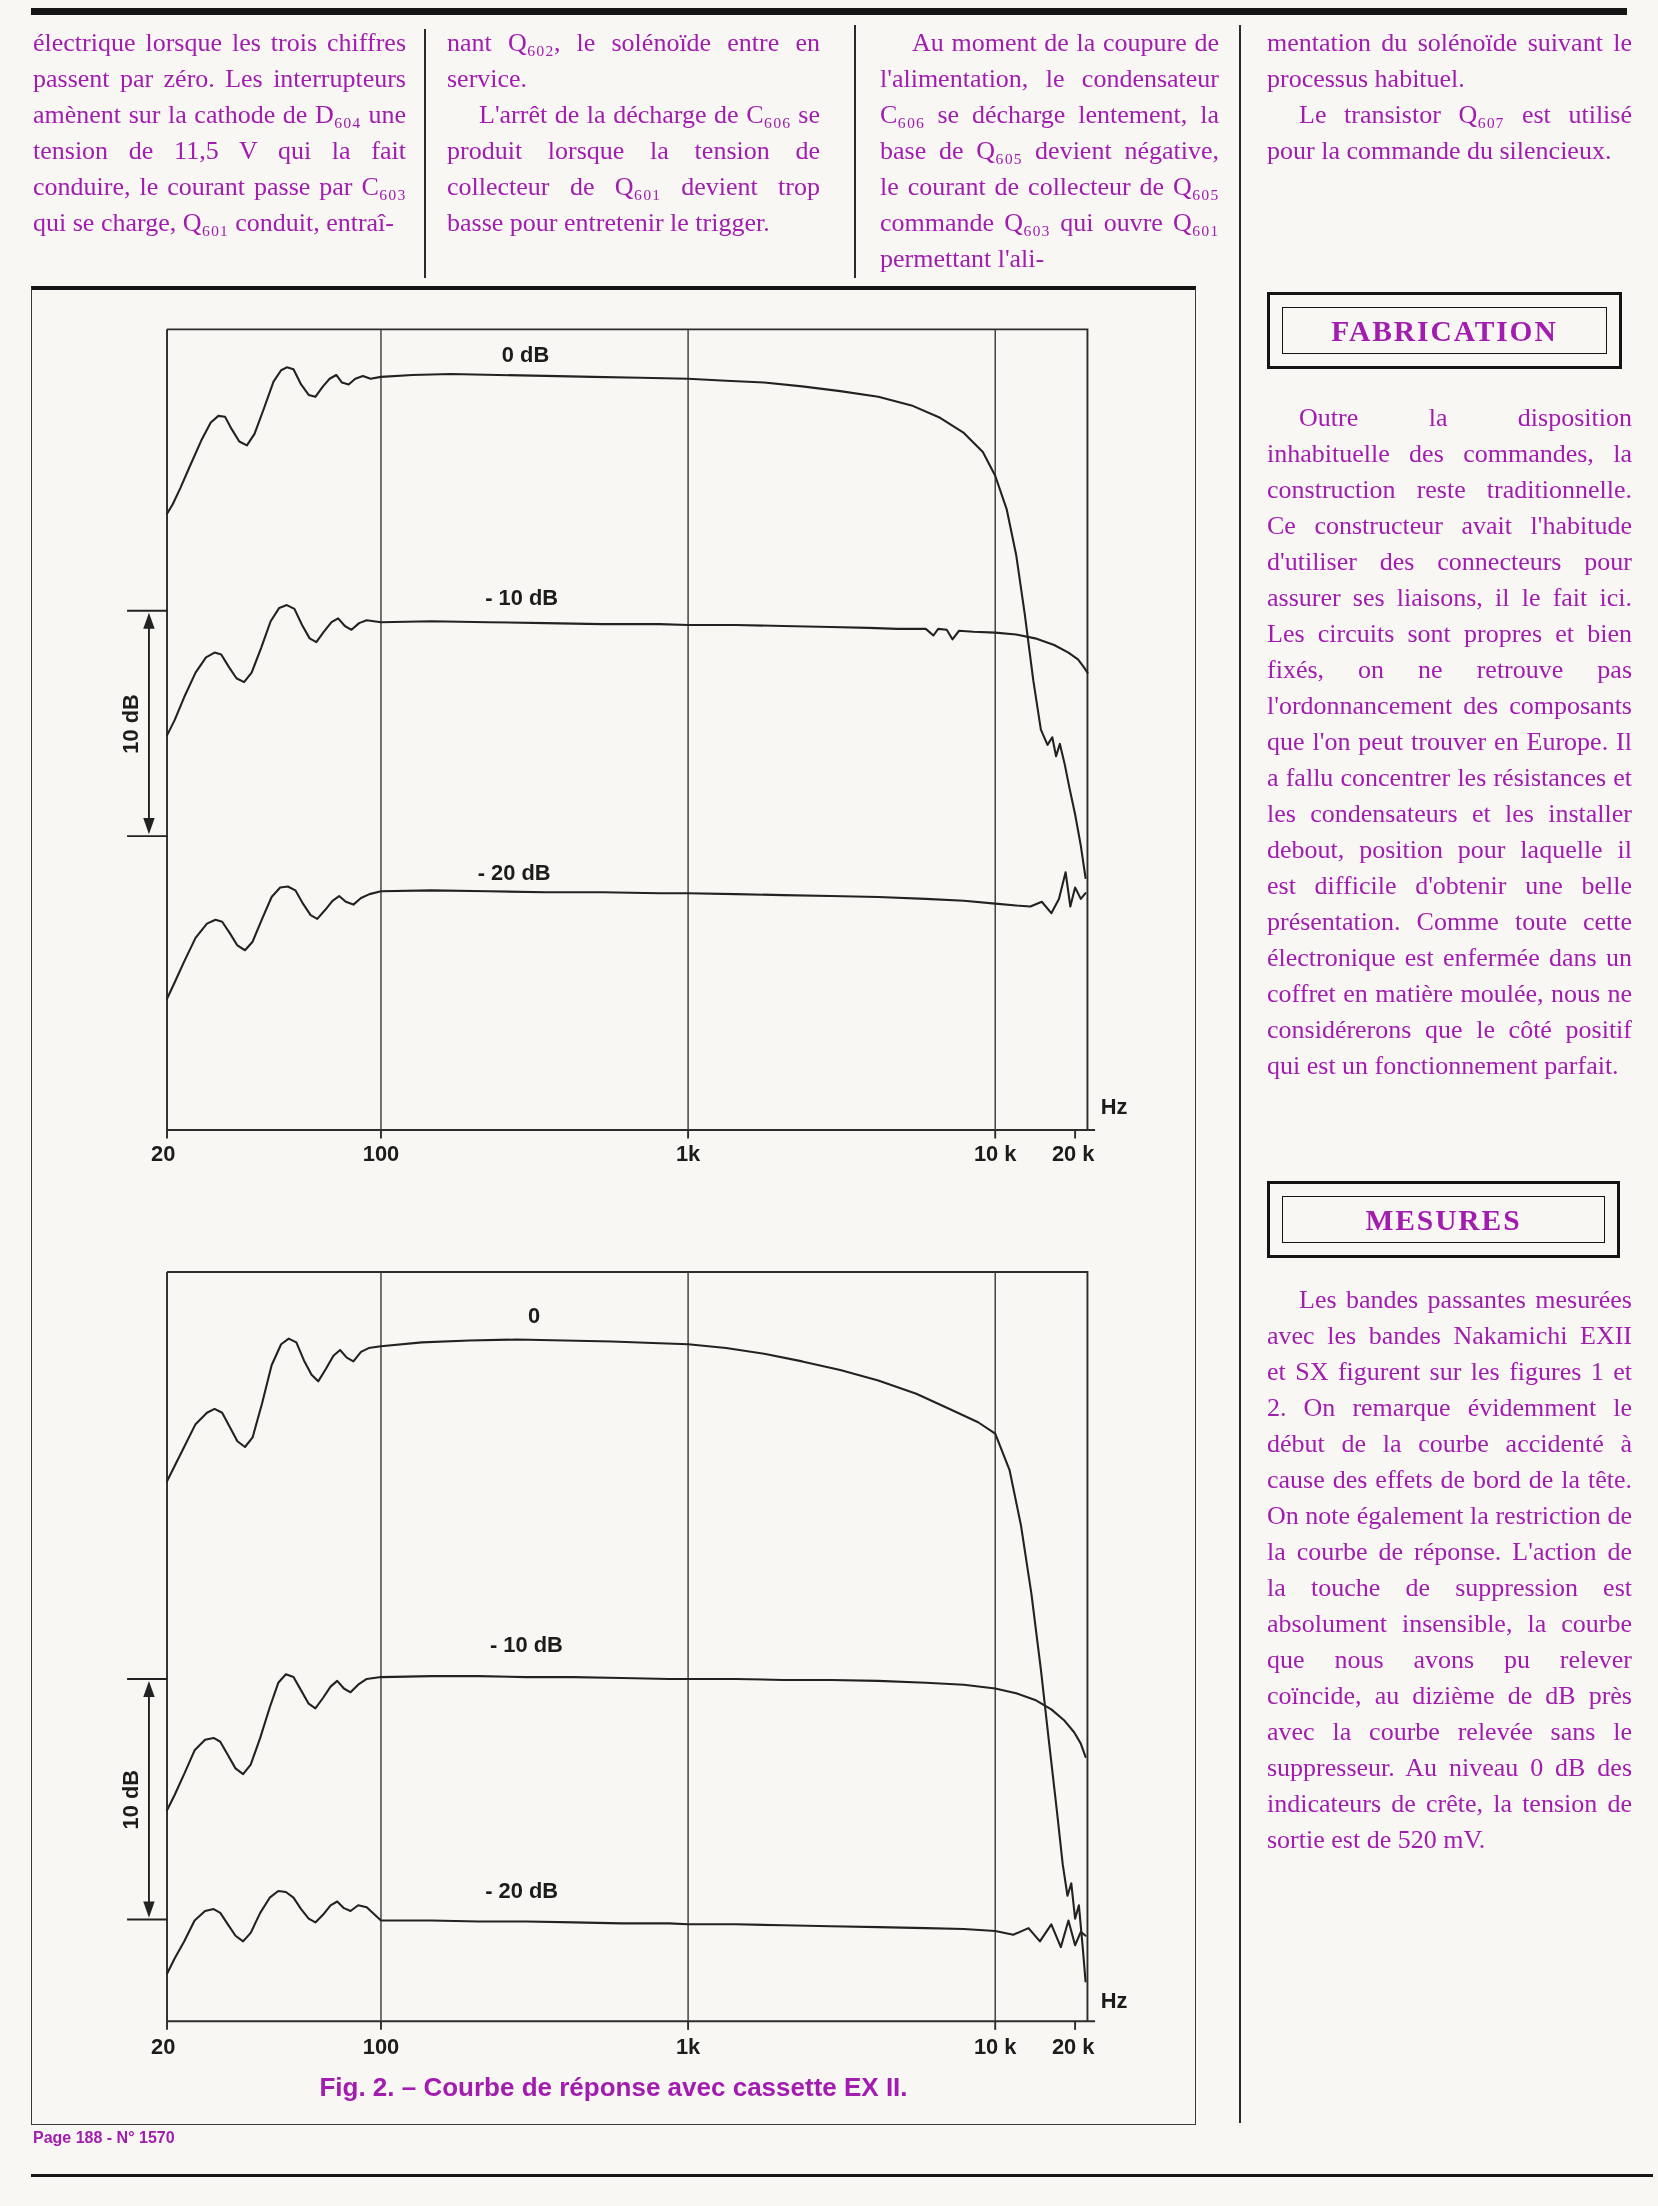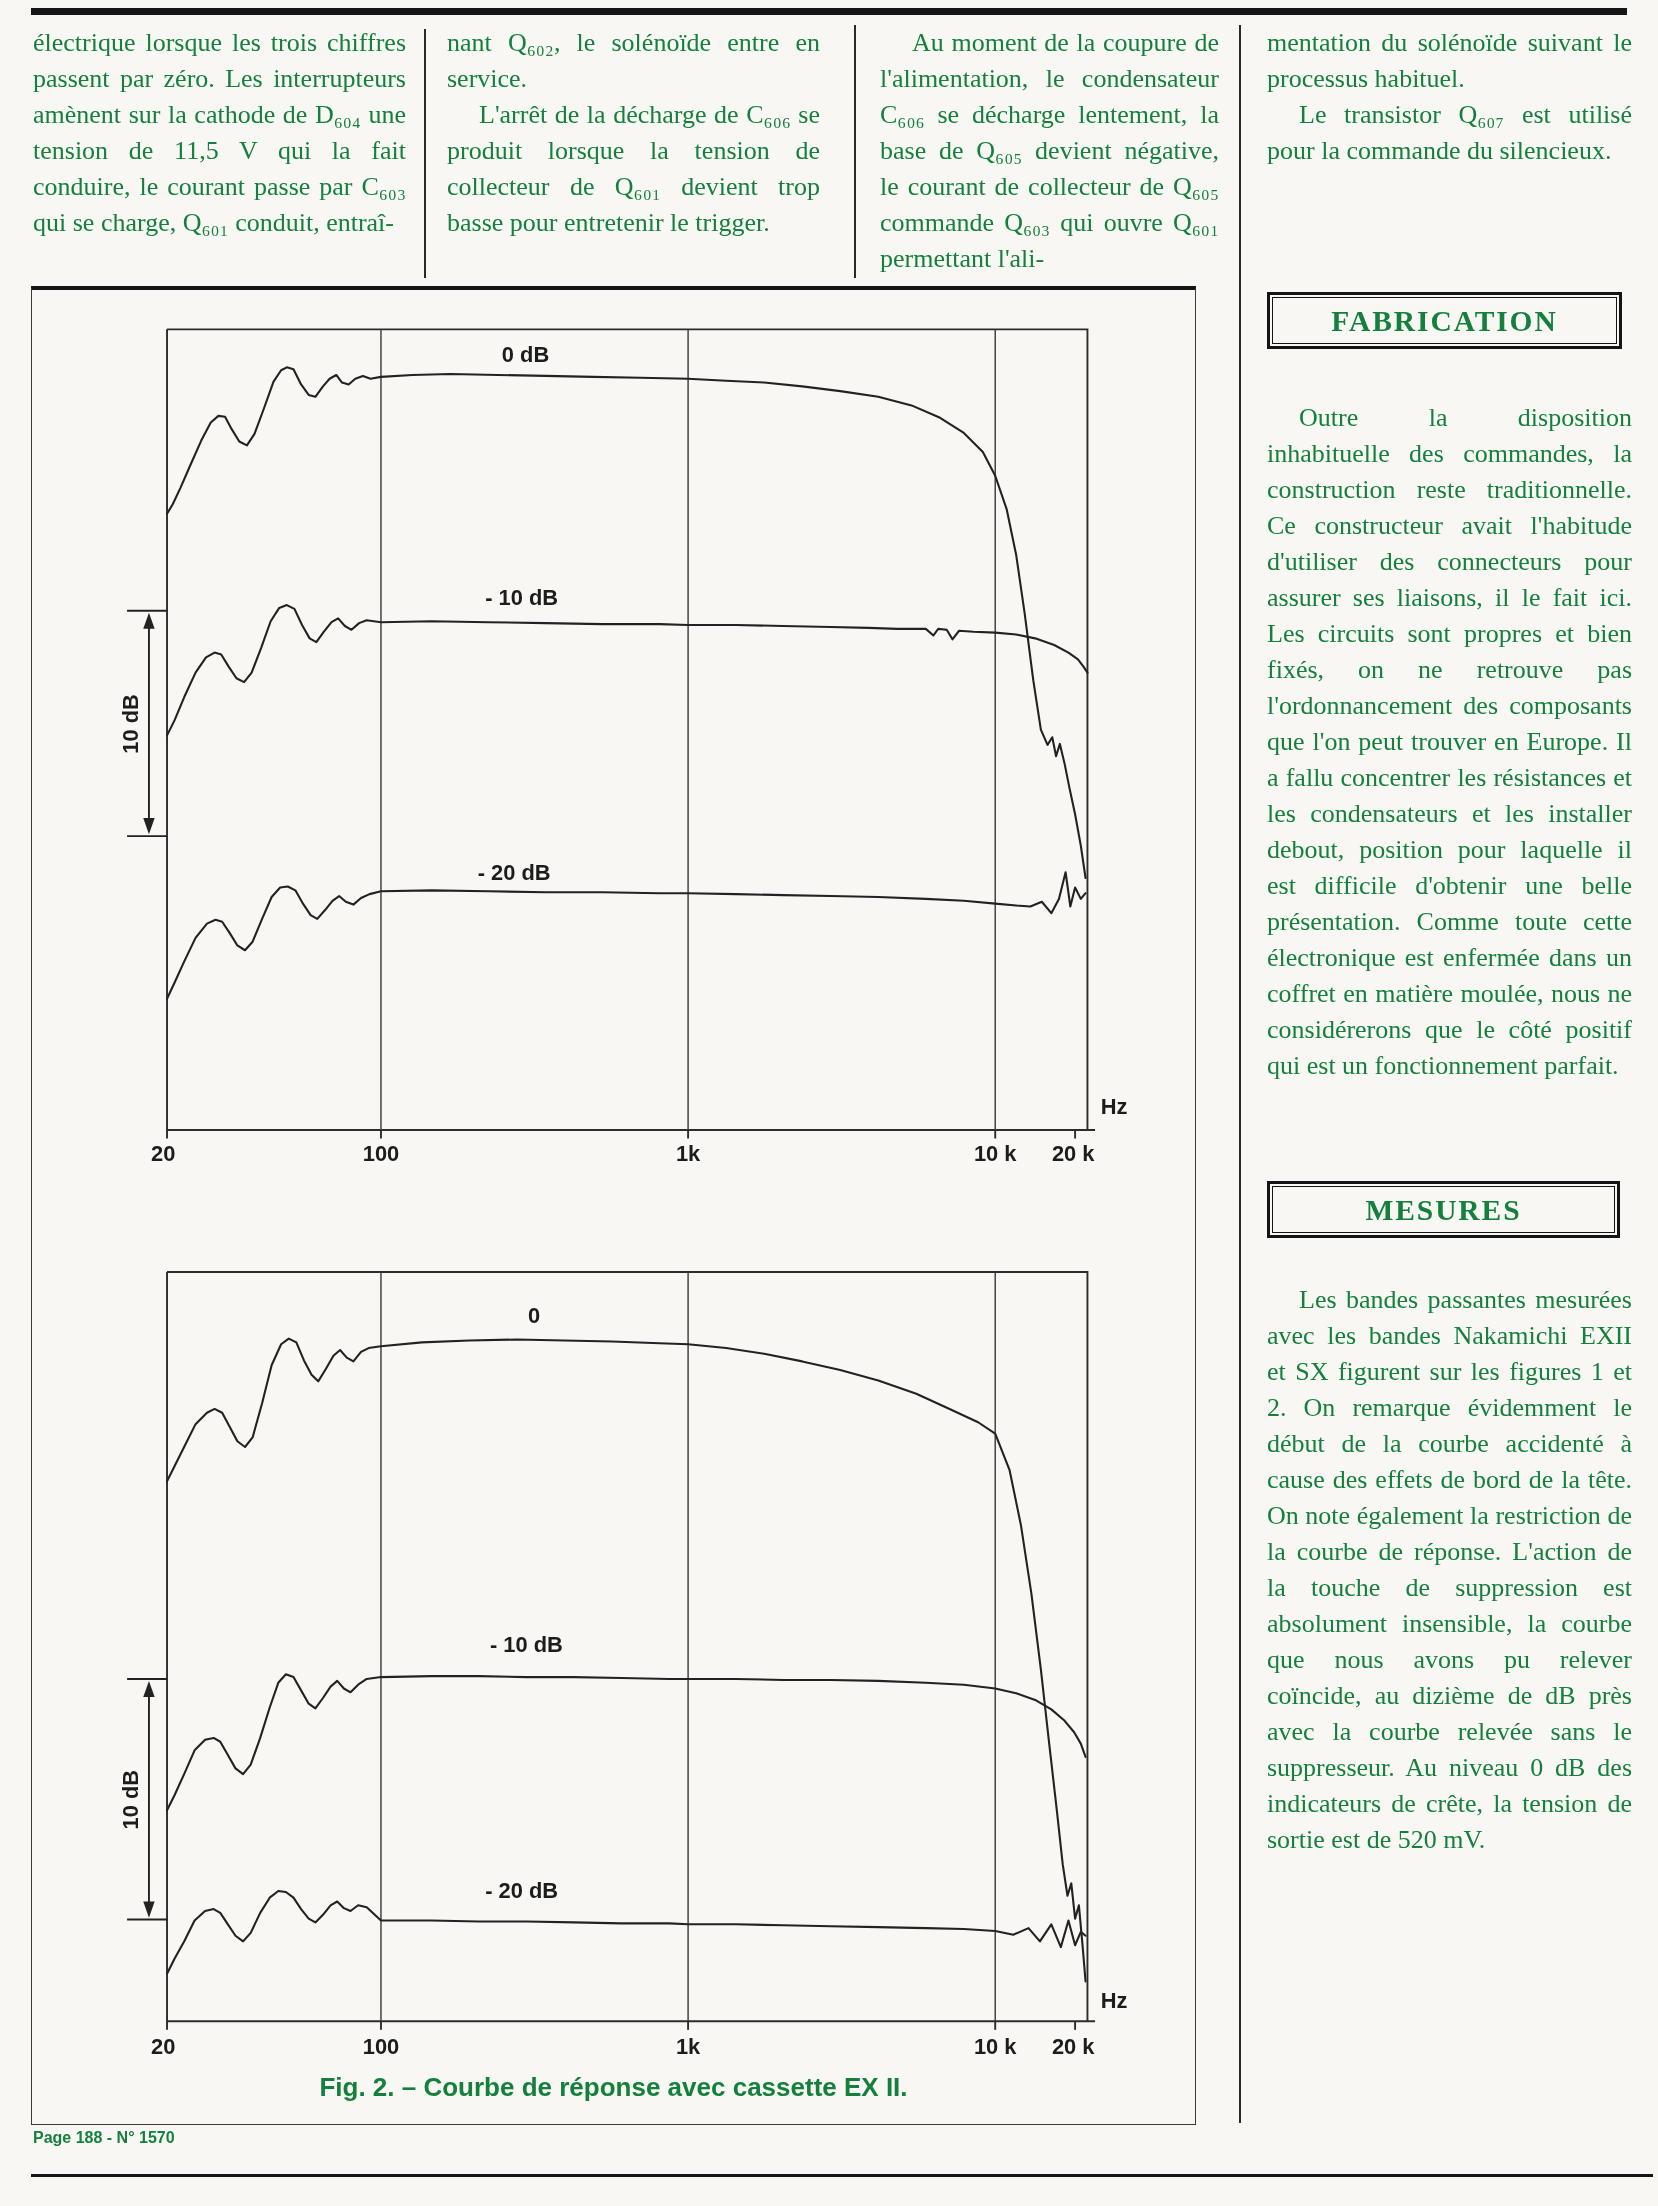--- a/index.html
+++ b/index.html
@@ -1,29 +1,29 @@
 <!DOCTYPE html>
 <html style="font-size:15px"><head>
 <meta charset="utf-8">
 <style>
   html,body{margin:0;padding:0;background:#e8e7e3;}
   .page{position:relative;width:1659px;height:2207px;background:#f8f7f3;overflow:hidden;
-        font-family:"Liberation Serif","DejaVu Serif",serif;color:#15803d;}
+        font-family:"Liberation Serif","DejaVu Serif",serif;color:#a21caf;}
   .abs{position:absolute;}
   .rule{background:#161616;}
   .serif{font-size:26px;line-height:36px;text-align:justify;}
   .serif p{margin:0;}
   .serif p.ind{text-indent:32px;}
   .vline{position:absolute;width:1.9px;background:#2a2a2a;}
   .figure-block{position:absolute;left:31px;top:286px;width:1165px;height:1839px;
         border:1.9px solid #3a3a3a;border-top:4.8px solid #141414;box-sizing:border-box;}
   .sansb{font-family:"Liberation Sans","DejaVu Sans",sans-serif;font-weight:700;}
   .cap{font-size:25px;line-height:34px;text-align:justify;}
   .cap2{font-size:26px;text-align:center;}
-  .dbox{position:absolute;border:3.8px solid #141414;padding:2px;box-sizing:border-box;background:#f8f7f3;}
+  .dbox{position:absolute;border:3.8px solid #141414;padding:12px;box-sizing:border-box;background:#f8f7f3;}
   .dbox-inner{border:1.9px solid #141414;text-align:center;padding:6.7px 0 5.7px 0;
         font-family:"Liberation Serif","DejaVu Serif",serif;font-weight:700;font-size:29.5px;letter-spacing:1.9px;}
   .footer{font-family:"Liberation Sans","DejaVu Sans",sans-serif;font-weight:700;font-size:16px;}
   svg text{font-family:"Liberation Sans","DejaVu Sans",sans-serif;font-weight:700;fill:#1c1c1c;}
   svg .tick-label{font-size:23px;}
   svg .curve-label{font-size:23px;}
   svg .curve{fill:none;stroke:#222;stroke-width:2.2;stroke-linejoin:round;stroke-linecap:round;}
   svg .frame{fill:none;stroke:#2c2c2c;stroke-width:2;}
   svg .grid{stroke:#3a3a3a;stroke-width:1.5;}
   svg .tick{stroke:#2c2c2c;stroke-width:2;}

